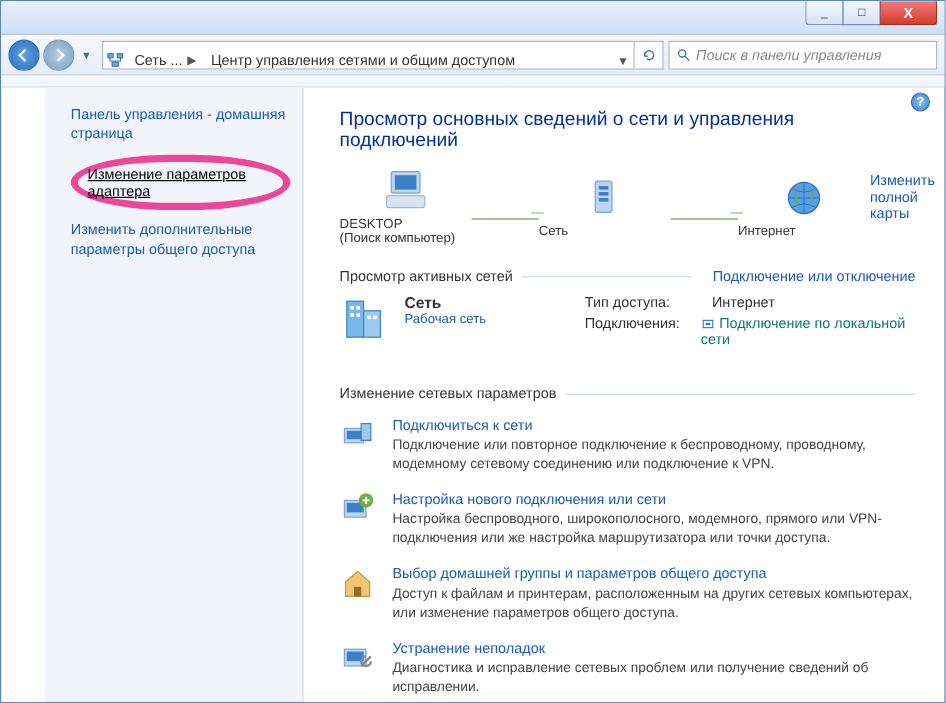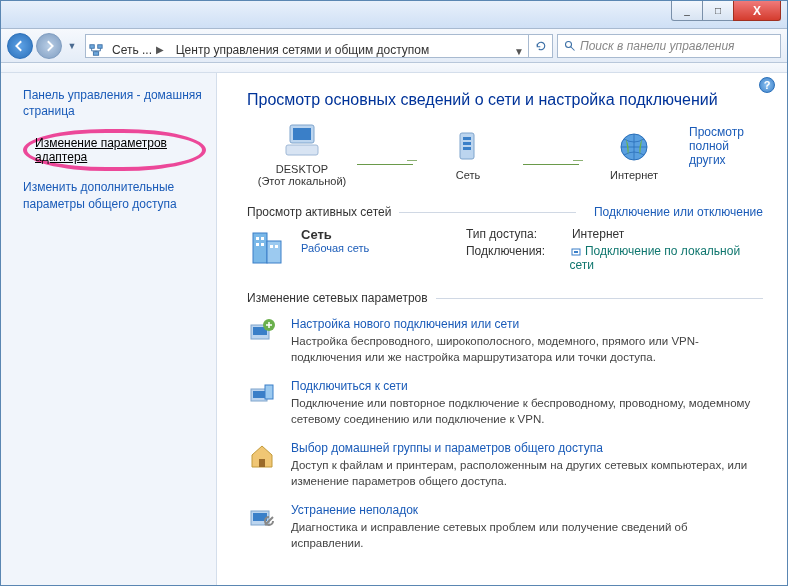--- a/index.html
+++ b/index.html
@@ -16,32 +16,32 @@
   .nav-btn.fwd { background: radial-gradient(#b9cee6,#7e9cc0); border-color: #7e9cc0; }
   .nav-dd { width: 14px; height: 26px; display: flex; align-items: center; justify-content: center; color: #4a6a90; font-size: 9px; margin-right: 6px; cursor: pointer; }
   .breadcrumb { flex: 1; height: 24px; border: 1px solid #a8bad0; background: #fff; display: flex; align-items: flex-end; font-size: 12px; color: #333; }
   .bc-icon { width: 20px; display: flex; justify-content: center; color: #3a6ea5; }
   .bc-item { padding: 0 6px; display: flex; align-items: center; gap: 4px; cursor: pointer; }
   .bc-arrow { color: #555; font-size: 10px; }
   .bc-refresh { width: 24px; height: 24px; border: 1px solid #a8bad0; border-left: none; background: #fff; display: flex; align-items: center; justify-content: center; color: #3a6ea5; font-size: 13px; cursor: pointer; }
   .search { width: 224px; height: 24px; border: 1px solid #a8bad0; background: #fff; margin-left: 4px; display: flex; align-items: center; padding: 0 6px; font-size: 12px; color: #888; font-style: italic; }
   .search .sicon { margin-right: 4px; color: #3a6ea5; font-style: normal; }
   .toolbar { height: 10px; background: linear-gradient(#f6f9fd,#eef3fa); border-bottom: 1px solid #d4deeb; }
-  .body { display: flex; height: calc(100% - 28px - 34px - 10px); }
+  .body { display: flex; height: calc(100% - 28px - 34px - 10px); padding-left: 36px; }
   .sidebar { width: 216px; background: #f1f5fb; border-right: 1px solid #d4deeb; padding: 14px 10px 14px 22px; font-size: 12px; position: relative; }
   .sb-link { color: #1a5bb8; margin-bottom: 10px; cursor: pointer; line-height: 1.35; }
   .sb-link.plain { color: #1a5bb8; }
-  .highlighted { position: relative; border: 4px solid #ec4899; border-radius: 50% / 55%; padding: 3px 8px; display: inline-block; margin-bottom: 8px; }
+  .highlighted { position: relative; border: 6px solid #ec4899; border-radius: 50% / 55%; padding: 3px 8px; display: inline-block; margin-bottom: 8px; }
   .highlighted span { text-decoration: underline; }
   .main { flex: 1; padding: 12px 24px 12px 30px; font-size: 12px; color: #333; overflow: hidden; position: relative; }
   .help-icon { position: absolute; right: 12px; top: 4px; width: 16px; height: 16px; border-radius: 50%; background: radial-gradient(#8fc3f2,#3a7fc8); border: 1px solid #2a6fb9; color: #fff; font-size: 11px; font-weight: bold; display: flex; align-items: center; justify-content: center; cursor: pointer; }
   h1 { font-size: 16px; font-weight: 400; color: #003399; margin: 6px 0 14px 0; }
   .map-row { display: flex; align-items: flex-start; justify-content: space-between; }
   .map-icons { display: flex; align-items: center; gap: 0; }
-  .map-node { width: 110px; text-align: center; font-size: 11px; }
+  .map-node { width: 110px; font-size: 11px; }
   .map-node .label { margin-top: 4px; color: #333; }
   .map-node .sub { font-size: 11px; color: #333; }
   .map-line { width: 56px; border-top: 1px solid #6a9a4a; margin-top: 18px; position: relative; }
   .map-line::after { content: "—"; color:#6a9a4a; position:absolute; right:-4px; top:-11px; font-size:10px; }
   .link { color: #1a5bb8; cursor: pointer; }
   .section-hdr { display: flex; justify-content: space-between; align-items: center; margin-top: 18px; margin-bottom: 8px; }
   .section-hdr .title { color: #333; font-size: 12px; }
   .section-hdr .divider { flex:1; border-top:1px solid #d0d8e4; margin-left: 8px; }
   .active-net { display: flex; gap: 14px; align-items: flex-start; }
   .netbox { display: flex; gap: 12px; width: 210px; }
@@ -134,32 +134,32 @@
 
   <div class="body">
     <div class="sidebar">
       <div class="sb-link">Панель управления - домашняя страница</div>
       <div class="highlighted"><span>Изменение параметров адаптера</span></div>
       <div class="sb-link plain">Изменить дополнительные параметры общего доступа</div>
     </div>
 
     <div class="main">
       <div class="help-icon">?</div>
-      <h1>Просмотр основных сведений о сети и настройка подключений</h1>
+      <h1>Просмотр основных сведений о сети и управления подключений</h1>
 
       <div class="map-row">
         <div class="map-icons">
           <div class="map-node">
             <svg class="ic" width="40" height="36" viewBox="0 0 40 36" style="margin:0 auto">
               <rect x="8" y="2" width="24" height="18" rx="2" fill="#bcd5ef" stroke="#7fa4cc"></rect>
               <rect x="11" y="5" width="18" height="12" fill="#3a7fc8"></rect>
               <rect x="4" y="22" width="32" height="10" rx="2" fill="#d8e4f3" stroke="#9fb8d6"></rect>
             </svg>
             <div class="label">DESKTOP</div>
-            <div class="sub">(Этот локальной)</div>
+            <div class="sub">(Поиск компьютер)</div>
           </div>
           <div class="map-line"></div>
           <div class="map-node">
             <svg class="ic" width="36" height="36" viewBox="0 0 36 36" style="margin:0 auto">
               <rect x="10" y="4" width="14" height="26" rx="2" fill="#bcd5ef" stroke="#7fa4cc"></rect>
               <rect x="13" y="8" width="8" height="3" fill="#3a7fc8"></rect>
                 <rect x="13" y="13" width="8" height="3" fill="#3a7fc8"></rect>
                 <rect x="13" y="18" width="8" height="3" fill="#3a7fc8"></rect>
             </svg>
             <div class="label">Сеть</div>
@@ -167,21 +167,21 @@
           <div class="map-line"></div>
           <div class="map-node">
             <svg class="ic" width="36" height="36" viewBox="0 0 36 36" style="margin:0 auto">
               <circle cx="18" cy="18" r="13" fill="#5aa0e0" stroke="#2a6fb9"></circle>
               <path d="M5 18 H31 M18 5 V31 M8 10 Q18 16 28 10 M8 26 Q18 20 28 26" stroke="#2a6fb9" fill="none" stroke-width="0.8"></path>
               <path d="M10 10 Q14 18 12 26 M26 10 Q22 18 24 26" fill="#6ab04c" stroke="none"></path>
             </svg>
             <div class="label">Интернет</div>
           </div>
         </div>
-        <div class="link" style="margin-top:2px">Просмотр полной других</div>
+        <div class="link" style="margin-top:2px">Изменить полной карты</div>
       </div>
 
       <div class="section-hdr">
         <span class="title">Просмотр активных сетей</span>
         <span class="divider"></span>
         <span class="link" style="margin-left:18px">Подключение или отключение</span>
       </div>
 
       <div class="active-net">
         <div class="netbox">
@@ -211,51 +211,51 @@
               <svg class="lan-ic" width="12" height="12" viewBox="0 0 12 12">
                   <rect x="2" y="3" width="8" height="6" fill="none" stroke="#3a7fc8"></rect>
                   <rect x="4" y="5" width="4" height="2" fill="#3a7fc8"></rect>
                 </svg>
               <span>Подключение по локальной сети</span>
             </div>
           </div>
         </div>
       </div>
 
-      <div class="section-hdr" style="margin-top:16px">
+      <div class="section-hdr" style="margin-top:28px">
         <span class="title">Изменение сетевых параметров</span>
         <span class="divider"></span>
       </div>
 
       <div class="change-list">
+        <div class="change-item">
+          <svg class="ic" width="30" height="30" viewBox="0 0 30 30">
+            <rect x="4" y="10" width="16" height="12" fill="#bcd5ef" stroke="#7fa4cc"></rect>
+            <rect x="6" y="12" width="12" height="7" fill="#3a7fc8"></rect>
+            <rect x="18" y="6" width="8" height="14" fill="#9ccaf0" stroke="#3a7fc8"></rect>
+          </svg>
+          <div>
+            <div class="title">Подключиться к сети</div>
+            <div class="desc">Подключение или повторное подключение к беспроводному, проводному, модемному сетевому соединению или подключение к VPN.</div>
+          </div>
+        </div>
         <div class="change-item">
           <svg class="ic" width="30" height="30" viewBox="0 0 30 30">
             <rect x="4" y="8" width="18" height="14" fill="#bcd5ef" stroke="#7fa4cc"></rect>
             <rect x="6" y="10" width="14" height="8" fill="#3a7fc8"></rect>
             <circle cx="22" cy="8" r="6" fill="#6ab04c"></circle>
               <path d="M22 5 V11 M19 8 H25" stroke="#fff" stroke-width="1.5"></path>
           </svg>
           <div>
             <div class="title">Настройка нового подключения или сети</div>
             <div class="desc">Настройка беспроводного, широкополосного, модемного, прямого или VPN-подключения или же настройка маршрутизатора или точки доступа.</div>
           </div>
         </div>
         <div class="change-item">
           <svg class="ic" width="30" height="30" viewBox="0 0 30 30">
-            <rect x="4" y="10" width="16" height="12" fill="#bcd5ef" stroke="#7fa4cc"></rect>
-            <rect x="6" y="12" width="12" height="7" fill="#3a7fc8"></rect>
-            <rect x="18" y="6" width="8" height="14" fill="#9ccaf0" stroke="#3a7fc8"></rect>
-          </svg>
-          <div>
-            <div class="title">Подключиться к сети</div>
-            <div class="desc">Подключение или повторное подключение к беспроводному, проводному, модемному сетевому соединению или подключение к VPN.</div>
-          </div>
-        </div>
-        <div class="change-item">
-          <svg class="ic" width="30" height="30" viewBox="0 0 30 30">
             <path d="M5 14 L15 5 L25 14 V26 H5 Z" fill="#f0c674" stroke="#c29a3a"></path>
             <rect x="12" y="18" width="6" height="8" fill="#9a6a2a"></rect>
           </svg>
           <div>
             <div class="title">Выбор домашней группы и параметров общего доступа</div>
             <div class="desc">Доступ к файлам и принтерам, расположенным на других сетевых компьютерах, или изменение параметров общего доступа.</div>
           </div>
         </div>
         <div class="change-item">
           <svg class="ic" width="30" height="30" viewBox="0 0 30 30">

